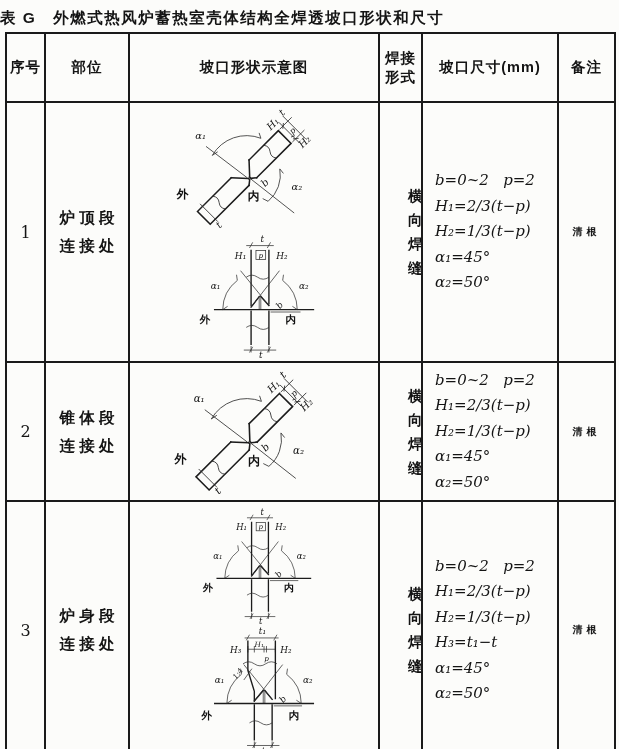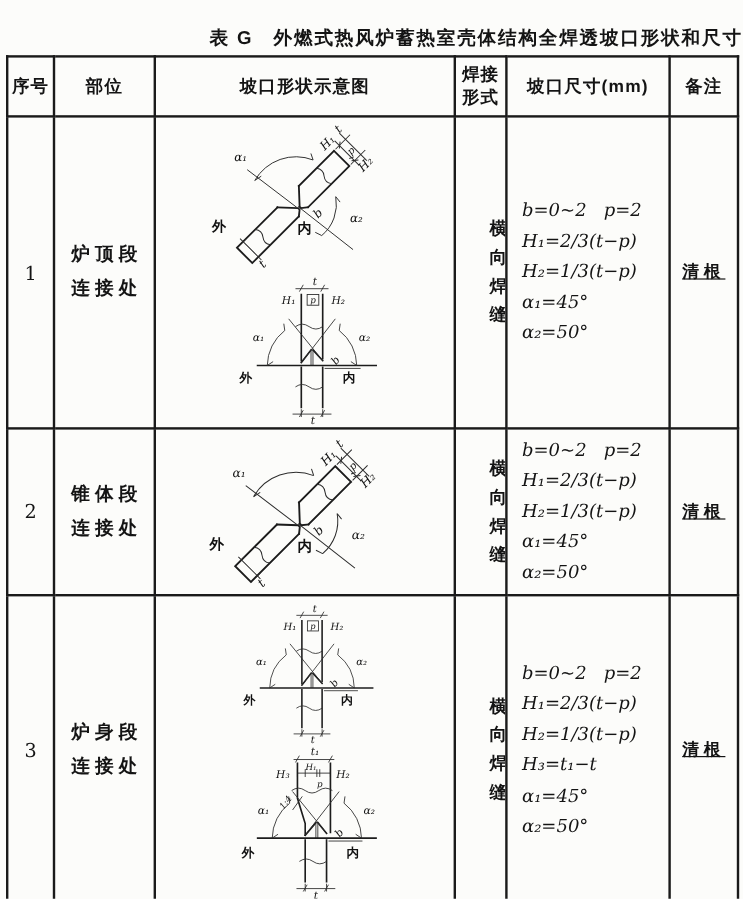--- a/index.html
+++ b/index.html
@@ -1,41 +1,41 @@
 <!DOCTYPE html>
 <html><head>
 <meta charset="utf-8">
 <style>
   html,body{margin:0;padding:0;}
   body{
     width:619px;height:749px;background:#fcfcfa;color:#141414;
     font-family:"Liberation Sans",sans-serif;overflow:hidden;
   }
   .title{
-    text-align:right;font-weight:700;font-size:15.5px;letter-spacing:1.5px;
-    padding-top:8px;height:24px;margin-top:14px;
+    text-align:left;font-weight:700;font-size:15.5px;letter-spacing:1.5px;
+    padding-top:8px;height:24px;
   }
   table{
     border-collapse:collapse;table-layout:fixed;
     width:609px;margin-left:5px;
   }
   td,th{
     border:2px solid #1a1a1a;padding:0;vertical-align:middle;text-align:center;
     overflow:hidden;
   }
   th{font-size:14.5px;font-weight:700;letter-spacing:1px;}
   .seq{font-family:"DejaVu Serif",serif;font-size:16px;}
   .part div{font-size:15.5px;font-weight:700;line-height:28px;white-space:pre;}
   .weld div{font-size:14.5px;font-weight:700;line-height:24px;padding-left:28px;}
   .dims{text-align:left;margin-top:32px;}
   .dims div{
     font-family:"DejaVu Serif",serif;font-style:italic;font-size:15px;
     line-height:25.5px;padding-left:12px;white-space:pre;
   }
-  .remark{font-size:14px;font-weight:700;letter-spacing:4px;text-decoration:underline;}
+  .remark{font-size:10px;font-weight:700;letter-spacing:4px;}
   .diagcell{vertical-align:middle;}
   .dstack{display:flex;flex-direction:column;align-items:center;justify-content:space-evenly;height:100%;transform:translateX(6px);}
   svg{display:block;}
   .s2{stroke:#1c1c1c;stroke-width:1.7;fill:none;stroke-linecap:square;}
   .s1{stroke:#2c2c2c;stroke-width:0.9;fill:none;}
   .vl{font-family:"DejaVu Serif",serif;font-style:italic;font-size:11px;fill:#111;}
   .sm{font-size:9px;}
   .cl{font-family:"Liberation Sans",sans-serif;font-weight:700;font-size:13px;font-style:normal;fill:#111;}
 </style>
 </head>
@@ -47,21 +47,21 @@
   <colgroup>
     <col style="width:39px">
       <col style="width:84px">
       <col style="width:250px">
     <col style="width:43px">
       <col style="width:136px">
       <col style="width:57px">
   </colgroup>
 
   <tbody>
-      <tr style="height:50px">
+      <tr style="height:69px">
     <th>序号</th>
     <th>部位</th>
     <th>坡口形状示意图</th>
     <th>
       <div>焊接</div>
       <div>形式</div>
     </th>
     <th>坡口尺寸(mm)</th>
     <th>备注</th>
   </tr>

